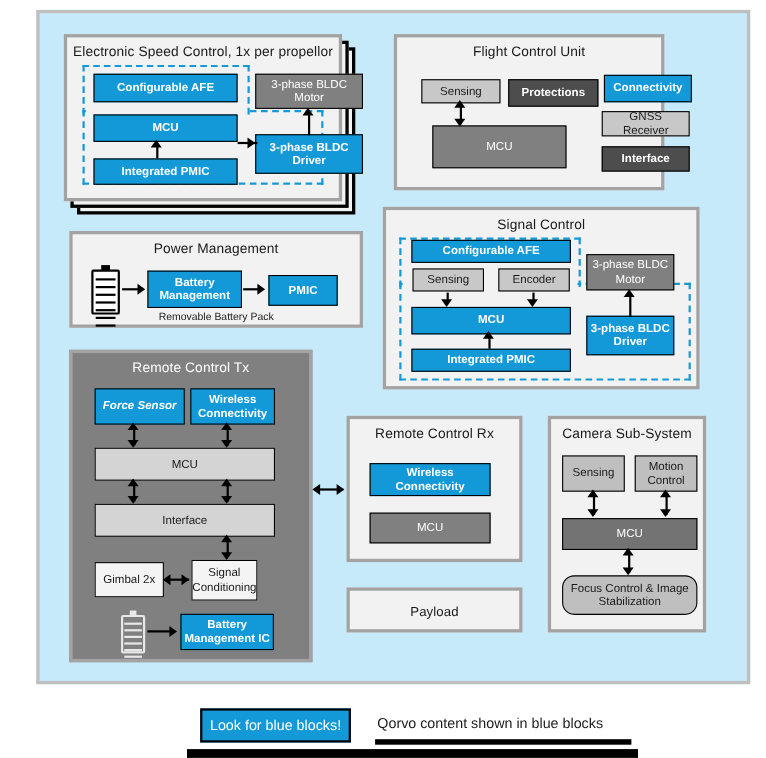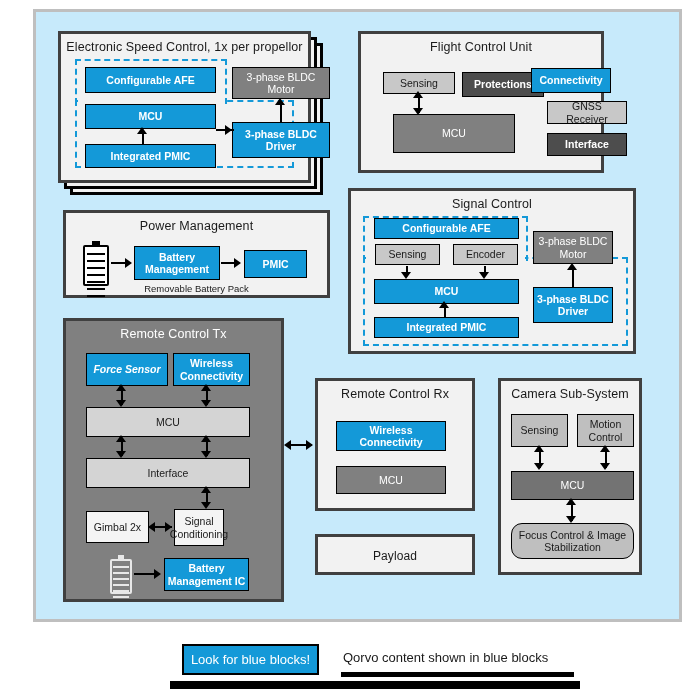--- a/index.html
+++ b/index.html
@@ -17,21 +17,21 @@
     position:absolute;left:33px;top:9px;width:649px;height:613px;
     background:#c7eaFB;
     border:3px solid #bfbfbf;
     box-sizing:border-box;
   }
 
   
   .panel{
     position:absolute;
     background:#f2f2f2;
-    border:3px solid #404040;
+    border:3px solid #a3a3a3;
     box-sizing:border-box;
   }
   .panel-title{
     position:absolute;left:0;right:0;top:6px;
     text-align:center;
     font-size:12.5px;color:#1a1a1a;
     letter-spacing:.1px;
     white-space:nowrap;
   }
 
@@ -147,21 +147,21 @@
     <div class="arw up" style="left:214px;top:64px;"></div>
   </div>
 
   <div class="panel" style="left:358px;top:31px;width:246px;height:142px;">
     <div class="panel-title">Flight Control Unit</div>
 
     <div class="blk gray-lt" style="left:22px;top:38px;width:72px;height:22px;">Sensing</div>
 
     <div class="blk gray-dk" style="left:101px;top:38px;width:82px;height:25px;">Protections</div>
 
-    <div class="blk blue" style="left:170px;top:34px;width:80px;height:25px;">Connectivity</div>
+    <div class="blk blue" style="left:188px;top:34px;width:80px;height:25px;">Connectivity</div>
 
     <div class="blk gray-lt" style="left:186px;top:67px;width:80px;height:23px;">GNSS Receiver</div>
 
     <div class="blk gray-dk" style="left:186px;top:99px;width:80px;height:23px;">Interface</div>
 
     <div class="blk gray-md" style="left:32px;top:80px;width:122px;height:39px;">MCU</div>
 
     <div class="ln v" style="left:57px;top:62px;height:17px;"></div>
     <div class="arw up" style="left:52px;top:57px;"></div>
     <div class="arw down" style="left:52px;top:74px;"></div>
@@ -235,21 +235,21 @@
     <div class="blk blue" style="left:20px;top:32px;width:82px;height:33px;font-style:italic;">Force Sensor</div>
 
     <div class="blk blue" style="left:107px;top:32px;width:77px;height:33px;">Wireless Connectivity</div>
 
     <div class="blk silver" style="left:20px;top:86px;width:164px;height:30px;">MCU</div>
 
     <div class="blk silver" style="left:20px;top:137px;width:164px;height:30px;">Interface</div>
 
     <div class="blk white" style="left:20px;top:190px;width:63px;height:32px;">Gimbal 2x</div>
 
-    <div class="blk white" style="left:108px;top:188px;width:50px;height:37px;">Signal Conditioning</div>
+    <div class="blk white" style="left:108px;top:188px;width:60px;height:37px;">Signal Conditioning</div>
 
     <div class="batt light" style="left:44px;top:234px;width:22px;height:39px;">
       <div class="cap"></div>
       <div class="body"></div>
       <div class="bar" style="top:11px;"></div>
       <div class="bar" style="top:17px;"></div>
       <div class="bar" style="top:23px;"></div>
       <div class="bar" style="top:29px;"></div>
       <div class="bar" style="top:35px;"></div>
       <div class="bar" style="top:41px;"></div>

